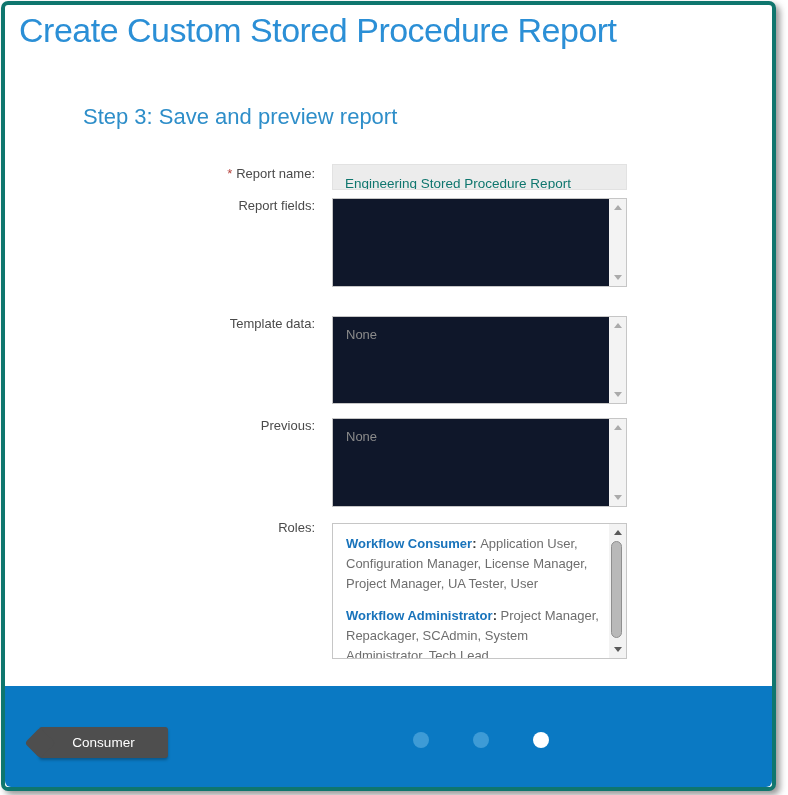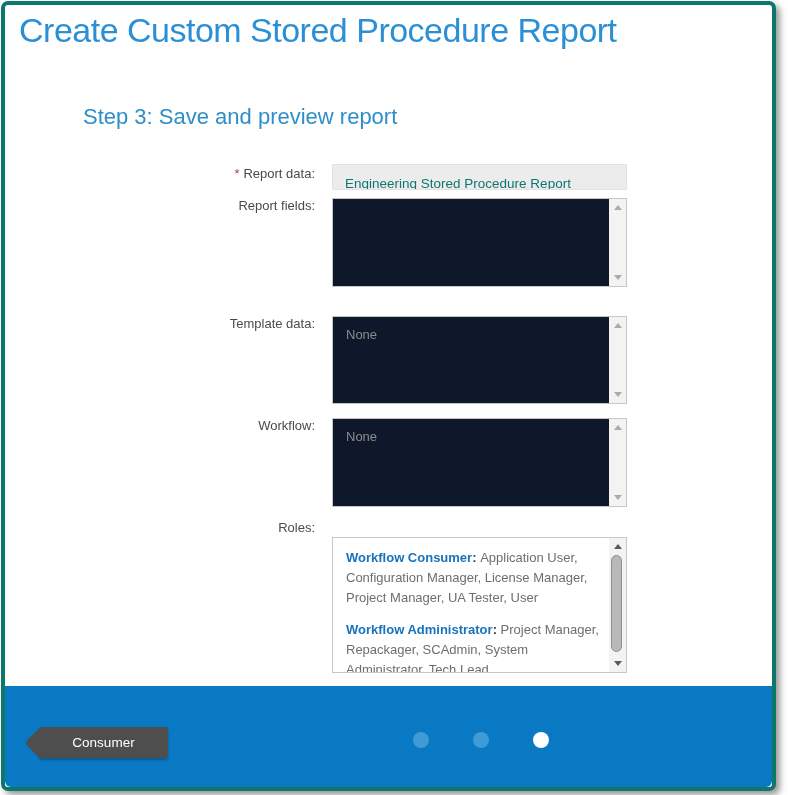--- a/index.html
+++ b/index.html
@@ -72,21 +72,21 @@
   .dark .sb-arrow.down { border-top-color:    #5a5a5a; }
   .sb-thumb {
     position: absolute; left: 2px; width: 11px;
     top: 17px; height: 97px;
     background: #b9b9b9; border: 1px solid #8f8f8f; border-radius: 6px;
   }
 
   .box-fields   { top: 193px; height: 89px; }
   .box-template { top: 311px; height: 88px; }
   .box-filters  { top: 413px; height: 89px; }
-  .box-roles    { top: 532px; height: 136px; background: #ffffff; }
+  .box-roles    { top: 518px; height: 136px; background: #ffffff; }
   .box-roles .sb-content { background: #ffffff; }
 
   .roles-text {
     padding: 10px 6px 0 13px;
     font-size: 13px; line-height: 20px; color: #6e6e6e;
   }
   .roles-text p { margin: 0 0 12px 0; }
   .role-name { color: #1873bb; font-weight: bold; }
   .role-sep  { color: #3c3c3c; font-weight: bold; }
 
@@ -129,21 +129,21 @@
 </head>
 <body>
 
 <div class="window">
 
   <h1 class="page-title">Create Custom Stored Procedure Report</h1>
 
   <h2 class="step-heading">Step 3: Save and preview report</h2>
 
   <div class="flabel" style="top:161px;">
-    <span class="req">*</span><span>Report data:</span>
+    <span class="req">*</span><span>Report name:</span>
   </div>
   <input class="name-input" type="text" readonly="" value="Engineering Stored Procedure Report" style="">
 
   <div class="flabel" style="top:193px;">Report fields:</div>
   <div class="scrollbox box-fields">
     <div class="sb-content"></div>
     <div class="sb-rail">
       <div class="sb-arrow up"></div>
       <div class="sb-arrow down"></div>
     </div>
@@ -153,21 +153,21 @@
   <div class="scrollbox box-template">
     <div class="sb-content">
       <div class="none-text">None</div>
     </div>
     <div class="sb-rail">
       <div class="sb-arrow up"></div>
       <div class="sb-arrow down"></div>
     </div>
   </div>
 
-  <div class="flabel" style="top:413px;">Workflow:</div>
+  <div class="flabel" style="top:413px;">Previous:</div>
   <div class="scrollbox box-filters">
     <div class="sb-content">
       <div class="none-text">None</div>
     </div>
     <div class="sb-rail">
       <div class="sb-arrow up"></div>
       <div class="sb-arrow down"></div>
     </div>
   </div>
 

